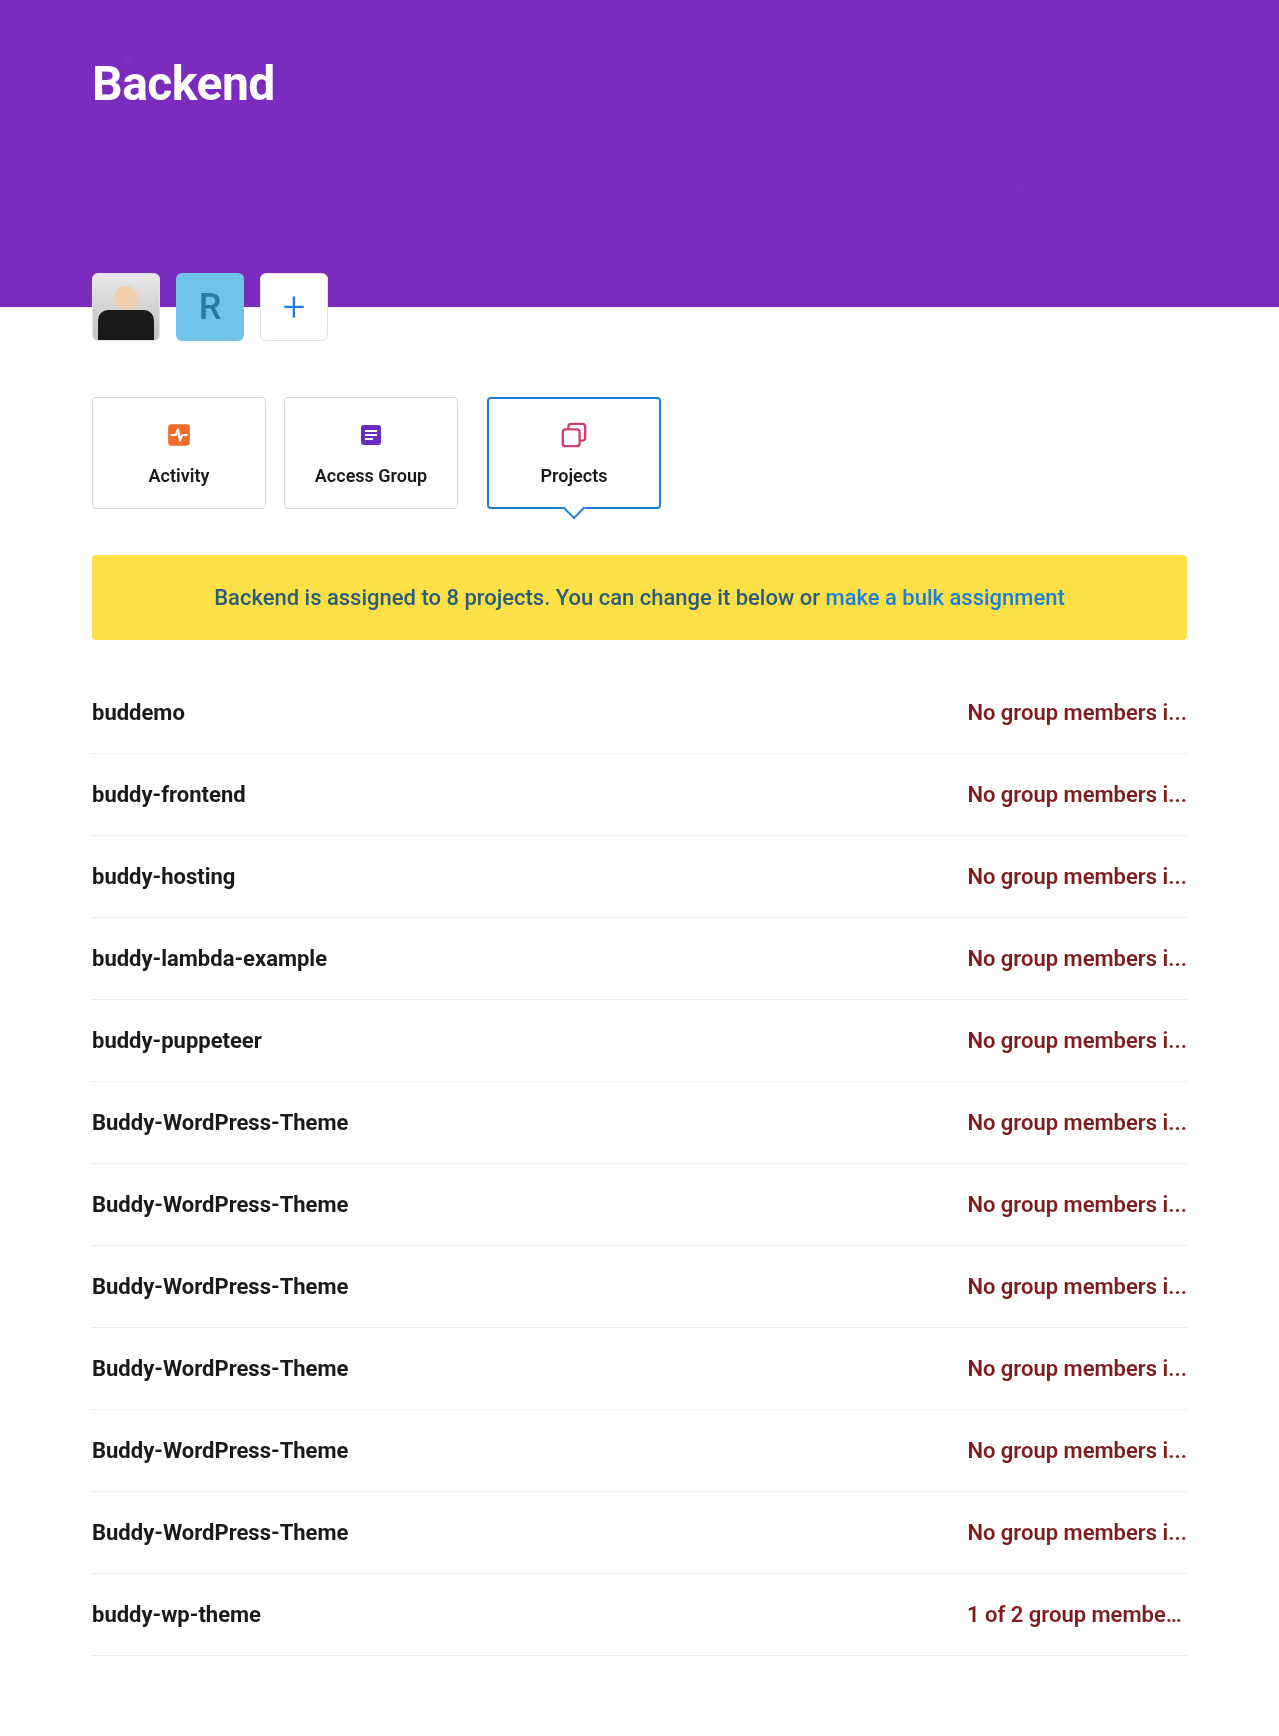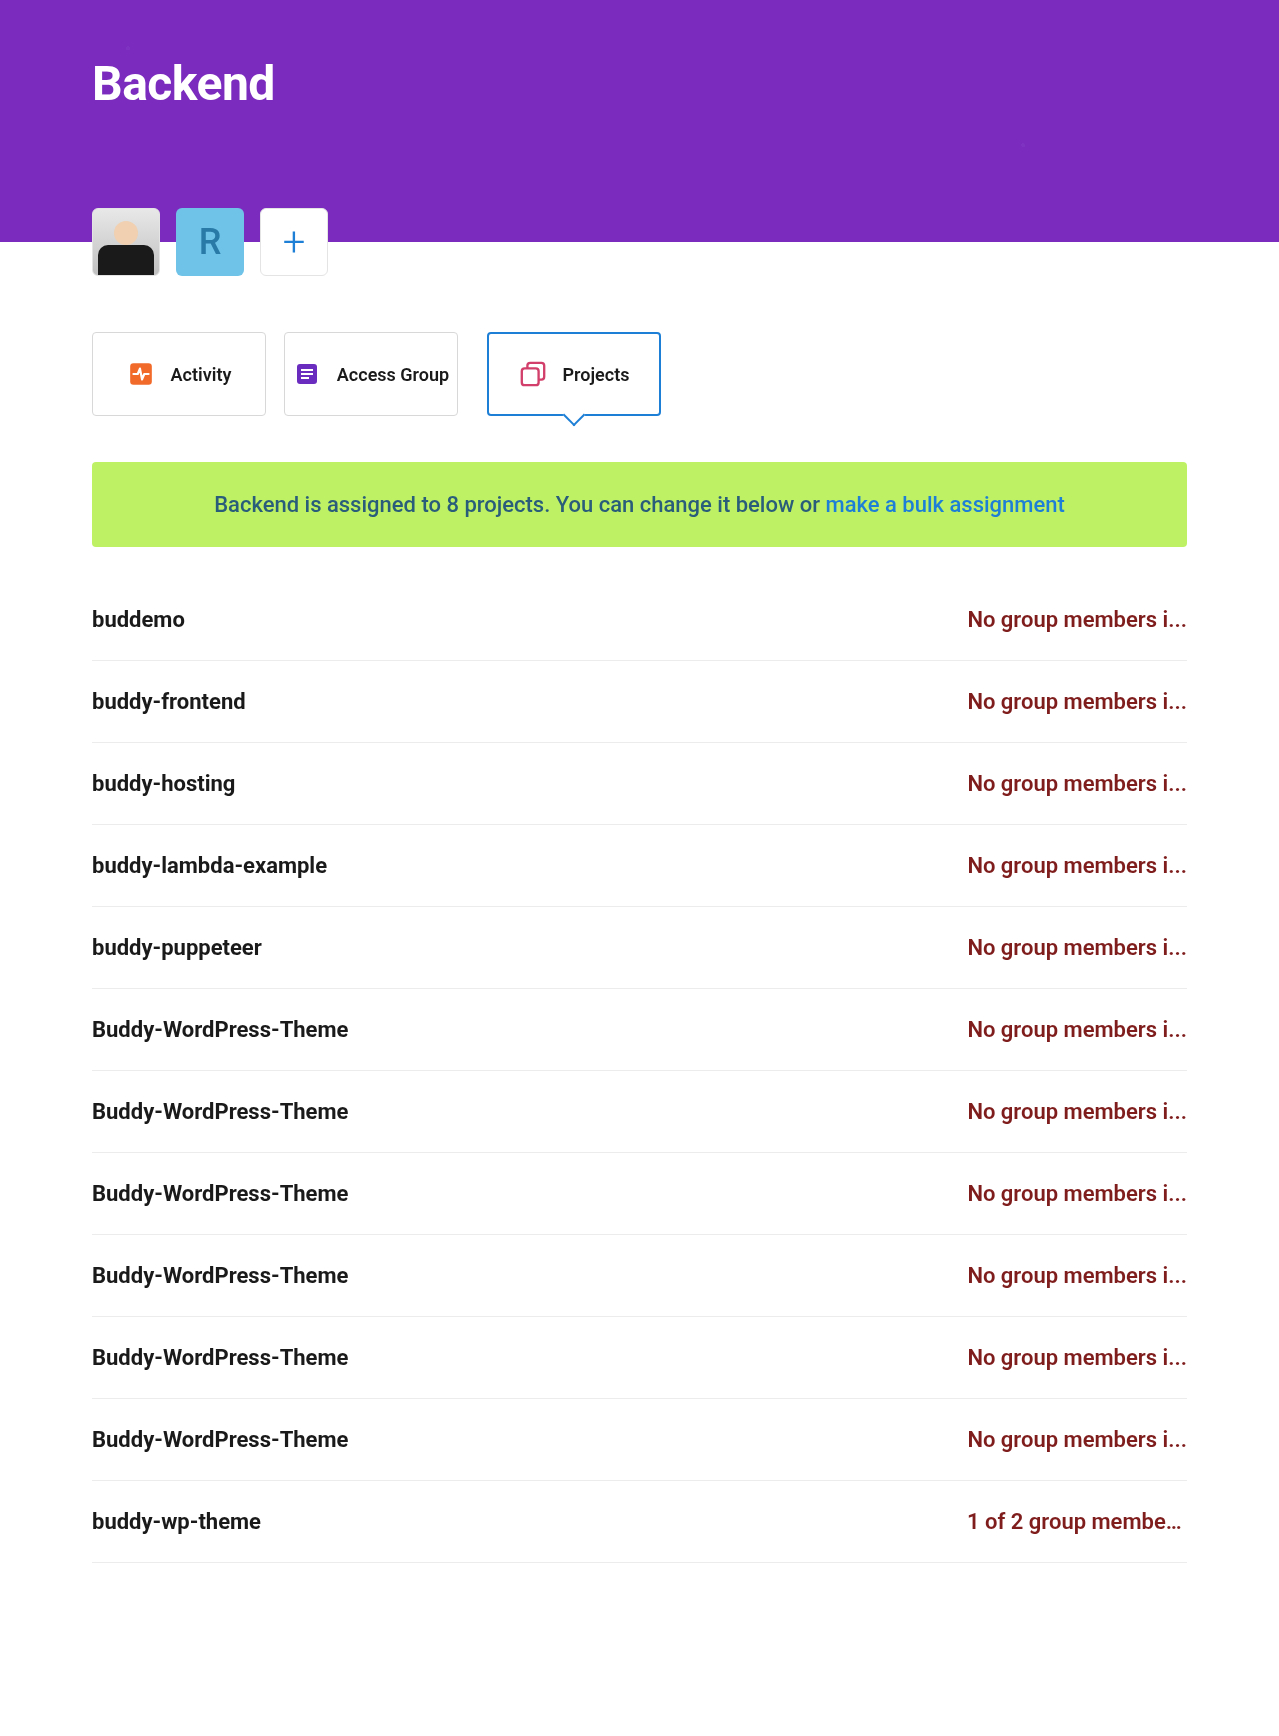--- a/index.html
+++ b/index.html
@@ -7,21 +7,21 @@
     font-family: -apple-system, BlinkMacSystemFont, "Segoe UI", Roboto, "Helvetica Neue", Arial, sans-serif;
     background: #ffffff;
     color: #1a1a1a;
     width: 1279px;
   }
   .hero {
     background: #7b2cbf;
     background-image:
       radial-gradient(circle at 10% 20%, rgba(255,255,255,0.03) 2px, transparent 2px),
       radial-gradient(circle at 80% 60%, rgba(255,255,255,0.03) 2px, transparent 2px);
-    height: 242px;
+    height: 307px;
     padding: 55px 92px 0 92px;
     position: relative;
   }
   .hero-title {
     color: #ffffff;
     font-size: 48px;
     font-weight: 700;
     letter-spacing: -0.5px;
   }
   .hero-subtitle {
@@ -81,25 +81,25 @@
   }
   .content {
     padding: 90px 92px 0 92px;
   }
   .tabs {
     display: flex;
     gap: 18px;
   }
   .tab {
     width: 174px;
-    height: 84px;
+    height: 112px;
     border: 1px solid #d8d8d8;
     border-radius: 4px;
     display: flex;
-    flex-direction: row;
+    flex-direction: column;
     align-items: center;
     justify-content: center;
     gap: 16px;
     cursor: pointer;
     background: #fff;
     position: relative;
   }
   .tab.active {
     border: 2px solid #1e7fd6;
     margin-left: 11px;
@@ -119,21 +119,21 @@
     width: 28px; height: 28px;
     display: flex; align-items: center; justify-content: center;
   }
   .tab-label {
     font-size: 18px;
     font-weight: 600;
     color: #1a1a1a;
   }
   .banner {
     margin-top: 46px;
-    background: #bef264;
+    background: #fde047;
     border-radius: 4px;
     padding: 30px 20px;
     text-align: center;
     font-size: 22px;
     color: #2a5d7a;
     font-weight: 500;
   }
   .banner-link {
     color: #1e7fd6;
     cursor: pointer;

